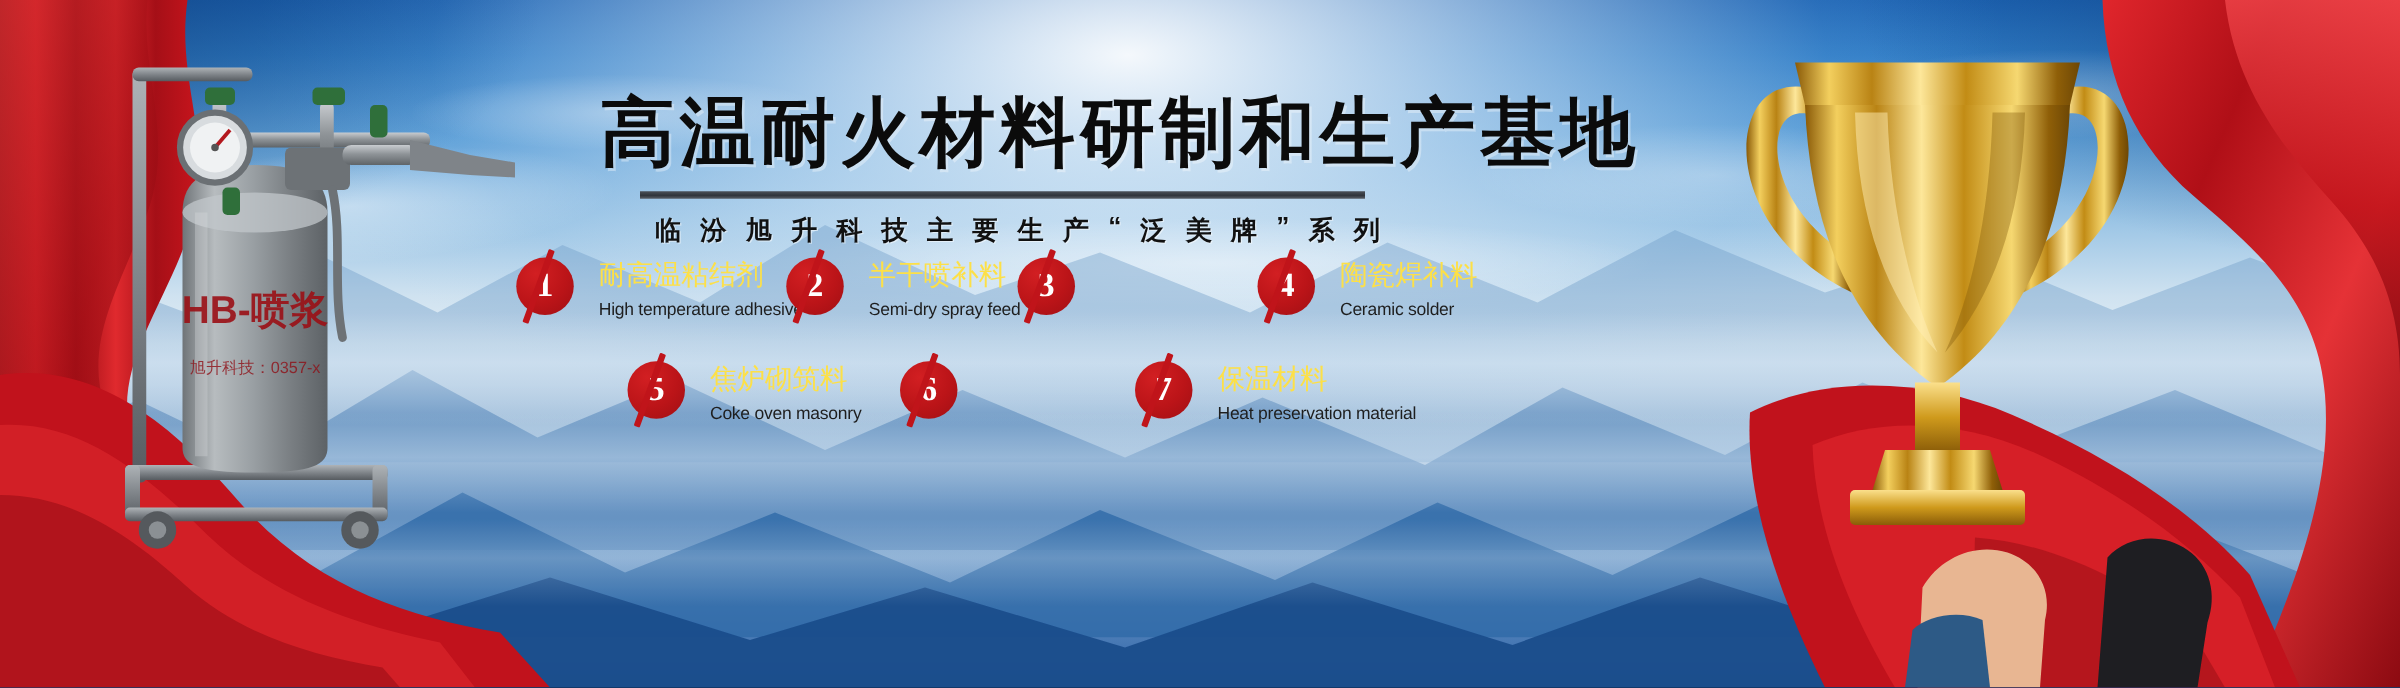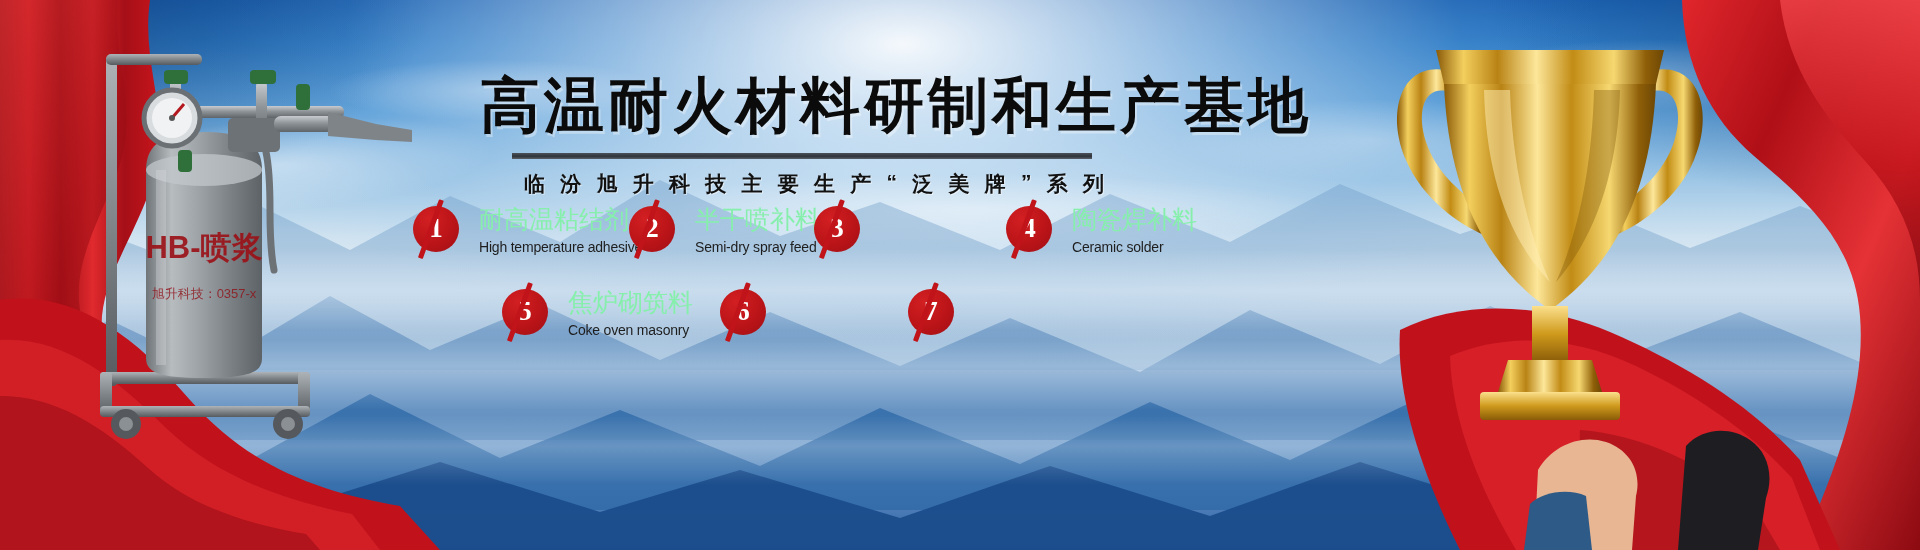--- a/index.html
+++ b/index.html
@@ -150,22 +150,22 @@
     width:5px; height:62px;
     background:#c0141a;
     transform:rotate(20deg);
     transform-origin:top center;
     border-radius:1px;
   }
 
   .item-text { margin-left:20px; }
   .item-cn {
     font-family:"Liberation Sans", sans-serif;
-    font-size:25px;
-    color:#86efac;
+    font-size:22px;
+    color:#fde047;
     line-height:29px;
     white-space:nowrap;
     font-weight:normal;
   }
   .item-en {
     font-family:"Liberation Sans", sans-serif;
     font-size:14px;
     color:#1e1e1e;
     line-height:20px;
     margin-top:3px;
@@ -440,17 +440,21 @@
           <div class="slash"></div>
         </div>
       </div>
 
       <div class="item" style="left:908px; top:288px">
         <div class="badge">
           <div class="disc"></div>
           <div class="num">7</div>
           <div class="slash"></div>
         </div>
+        <div class="item-text">
+          <div class="item-cn">保温材料</div>
+          <div class="item-en">Heat preservation material</div>
+        </div>
       </div>
 
     </div>
   </div>
 </div>
 
 </body></html>

